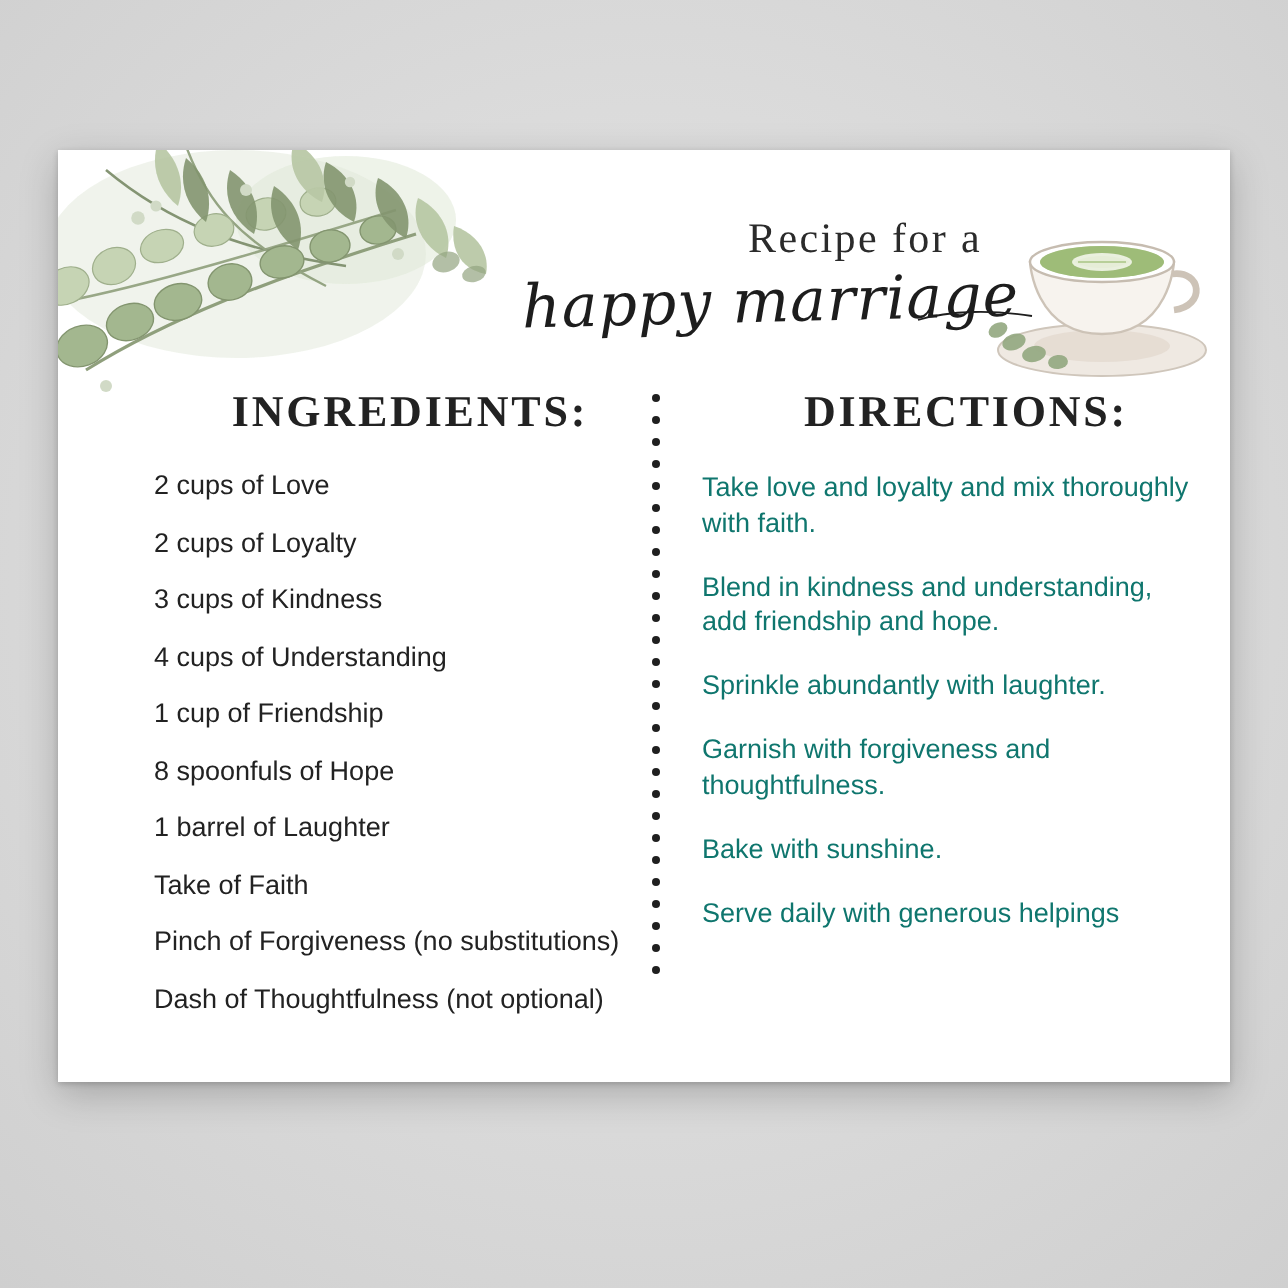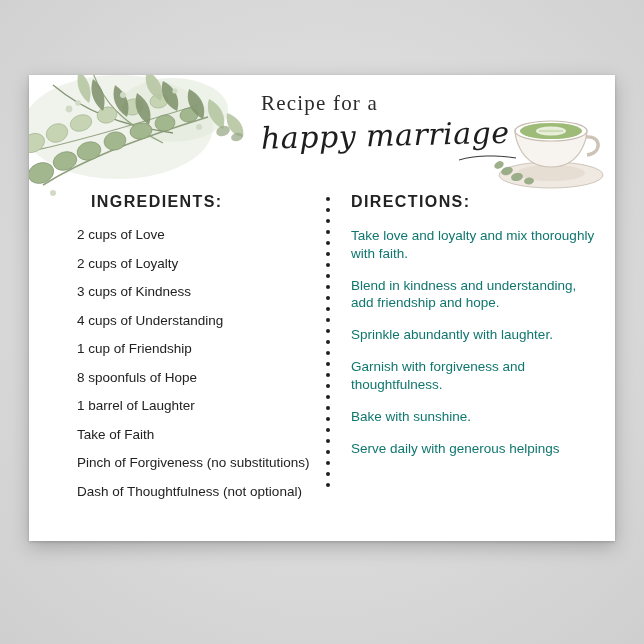--- a/index.html
+++ b/index.html
@@ -35,23 +35,23 @@
 
   
   .header {
     position: relative;
     height: 120px;
   }
 
   .title-block {
     position: absolute;
     left: 232px;
-    top: 16px;
+    top: 32px;
     width: 230px;
-    text-align: left;
+    text-align: right;
   }
   .title-line1 {
     font-family: "Liberation Serif", serif;
     font-size: 21px;
     letter-spacing: 1.2px;
     color: #2b2b2b;
     white-space: nowrap;
   }
   .title-line2 {
     font-family: "DejaVu Serif", serif;
@@ -108,25 +108,26 @@
     position: relative;
   }
   .col-right {
     flex: 1;
     padding-left: 26px;
     box-sizing: border-box;
     position: relative;
   }
 
   .col-heading {
-    font-family: Liberation Sans, sans-serif;
-    font-size: 16px;
+    font-family: Liberation Serif, serif;
+    font-size: 22px;
     letter-spacing: 1.4px;
     color: #222;
     margin: 0 0 16px 0;
+    text-align: center;
   }
   .col-left .col-heading { padding-left: 36px; }
   .col-right .col-heading { padding-left: 6px; }
 
   .ingredients {
     list-style: none;
     margin: 0;
     padding: 0 0 0 22px;
   }
   .ingredients li {

